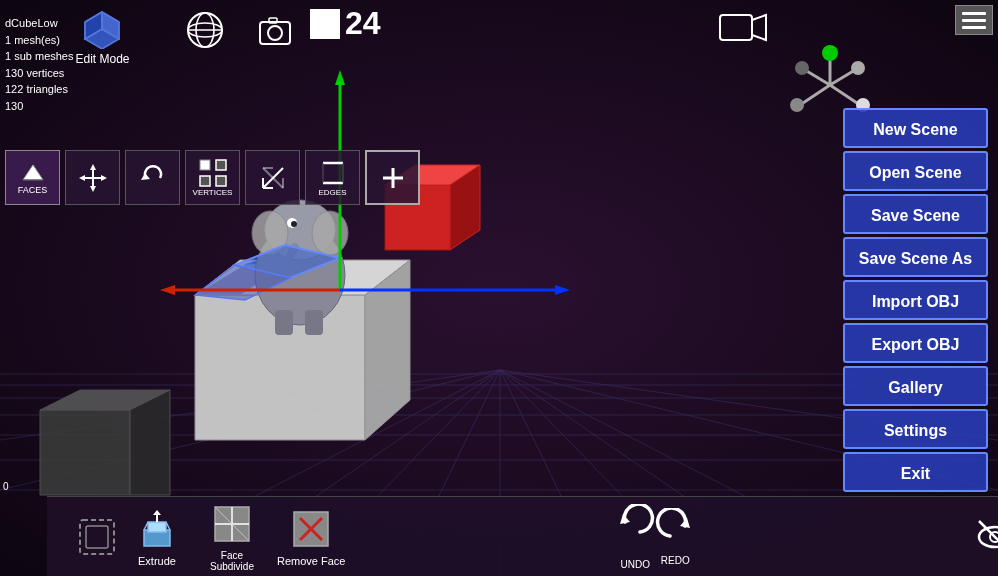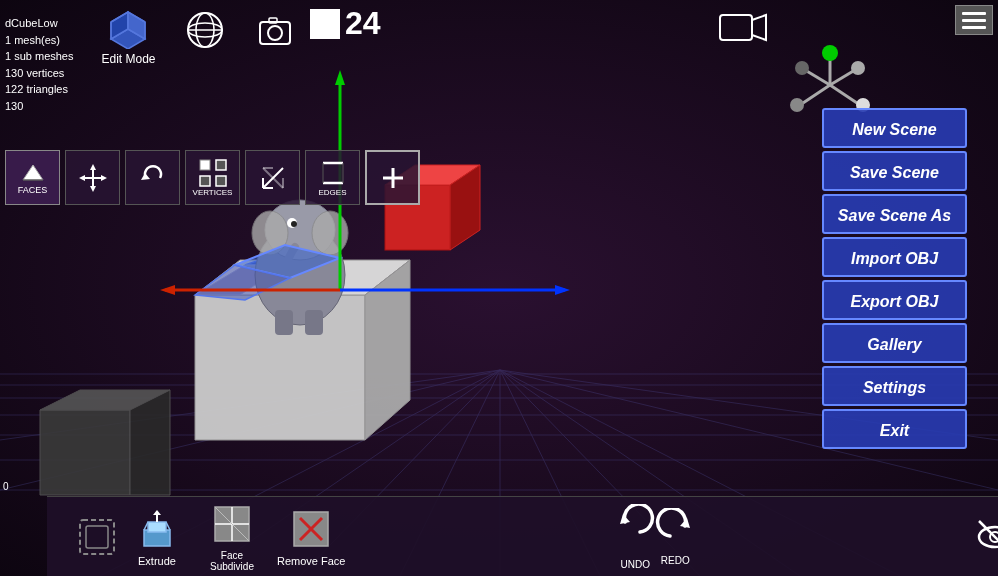--- a/index.html
+++ b/index.html
@@ -37,21 +37,20 @@
 
     
     #edit-mode-area {
       position: absolute;
       top: 5px;
       left: 75px;
       display: flex;
       flex-direction: column;
       align-items: center;
       z-index: 10;
-      margin-left: 26px;
     }
 
     .edit-mode-icon {
       width: 55px;
       height: 45px;
       display: flex;
       align-items: center;
       justify-content: center;
     }
 
@@ -161,28 +160,27 @@
     .tool-btn.active {
       background: rgba(60, 30, 80, 0.9);
       border-color: #888;
     }
 
     
     #right-menu {
       position: absolute;
       top: 108px;
       right: 0px;
-      width: 176px;
+      width: 155px;
       background: transparent;
       display: flex;
       flex-direction: column;
       gap: 3px;
       z-index: 30;
       padding-right: 2px;
-      font-style: italic;
     }
 
     .menu-item-btn {
       width: 145px;
       height: 40px;
       background: rgba(40, 60, 180, 0.9);
       border: 2px solid #6688ff;
       color: white;
       font-size: 16px;
       font-weight: bold;
@@ -489,20 +487,21 @@
     <div class="tool-btn" style="border: 2px solid #aaa;">
       <svg width="30" height="30" viewBox="0 0 30 30">
         <line x1="15" y1="5" x2="15" y2="25" stroke="white" stroke-width="3"></line>
         <line x1="5" y1="15" x2="25" y2="15" stroke="white" stroke-width="3"></line>
       </svg>
     </div>
   </div>
 
   <div id="right-menu">
   <div class="menu-item-btn">New Scene</div>
+      <div class="menu-item-btn">Open Scene</div>
       <div class="menu-item-btn">Save Scene</div>
       <div class="menu-item-btn">Save Scene As</div>
       <div class="menu-item-btn">Import OBJ</div>
       <div class="menu-item-btn">Export OBJ</div>
       <div class="menu-item-btn">Gallery</div>
       <div class="menu-item-btn">Settings</div>
       <div class="menu-item-btn">Exit</div>
     </div>
 
   <div id="bottom-toolbar">

